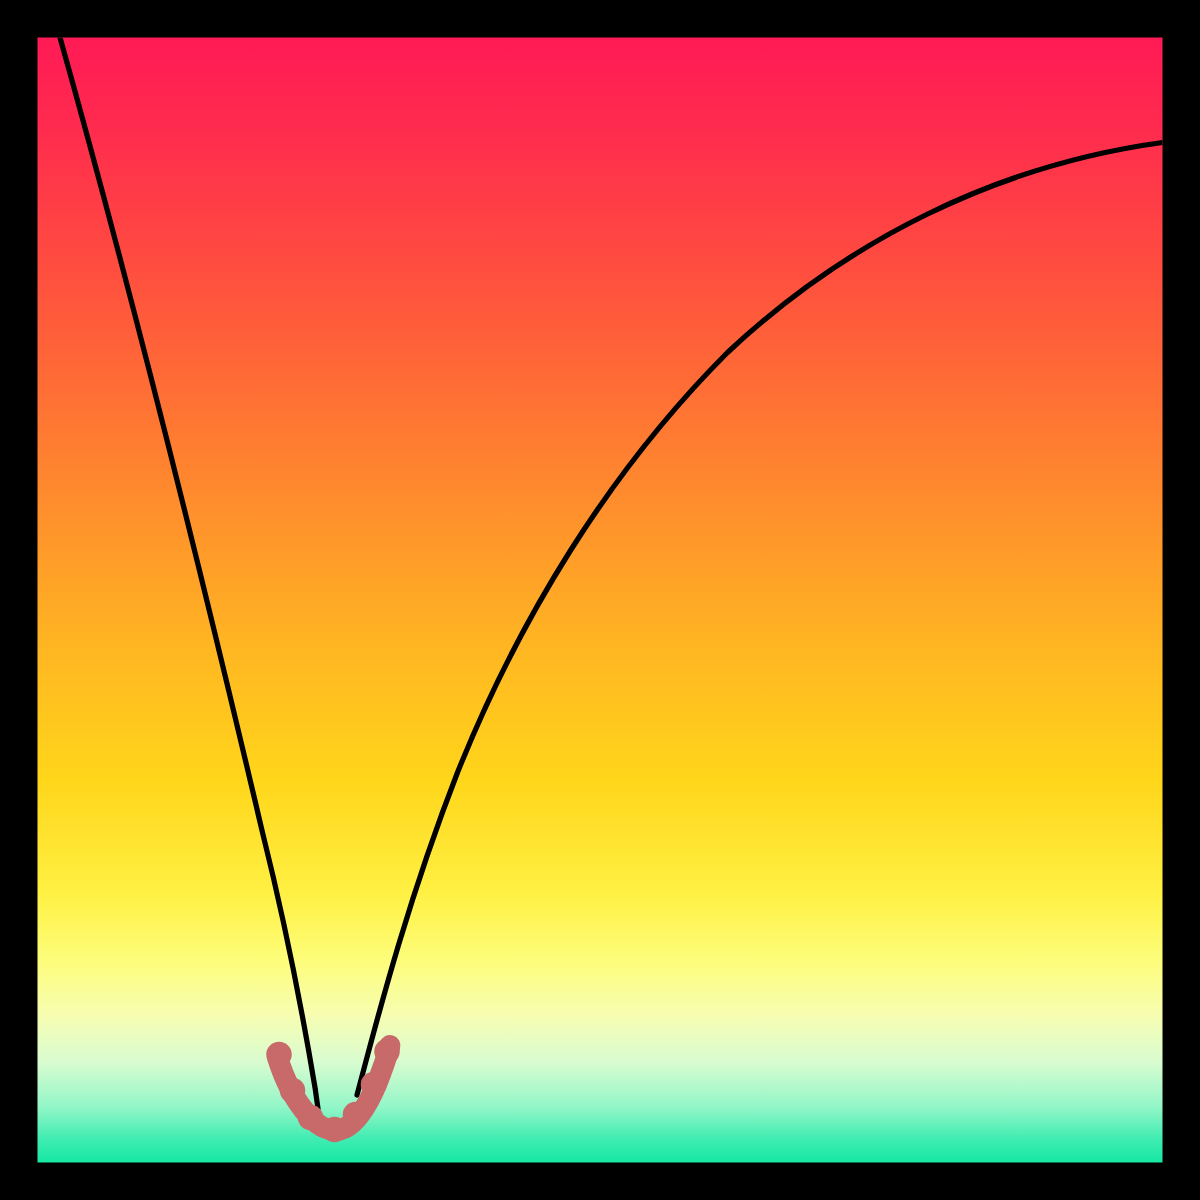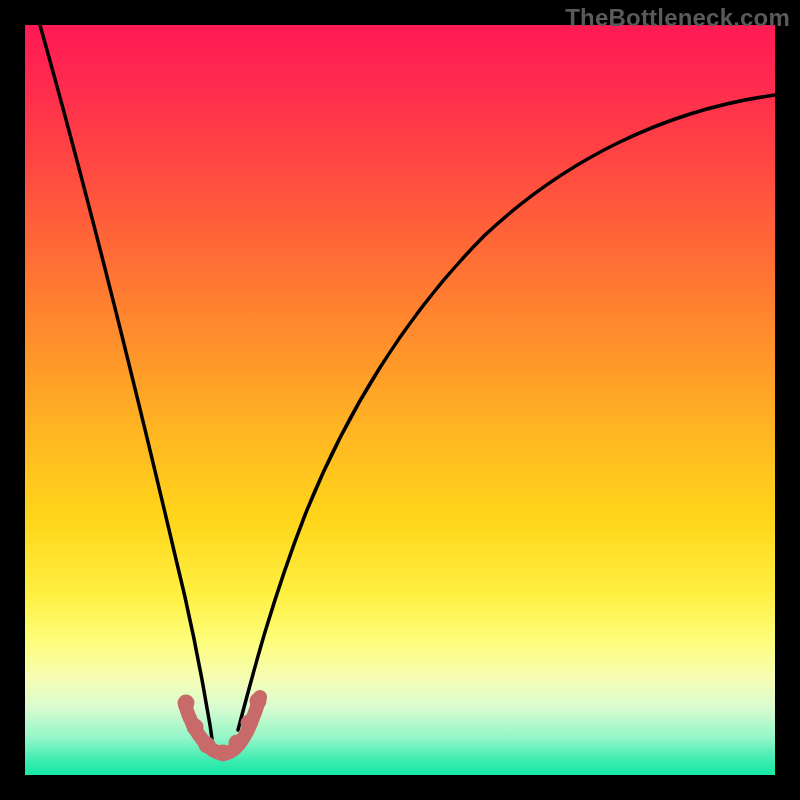--- a/index.html
+++ b/index.html
@@ -82,14 +82,13 @@
       <circle cx="161" cy="678" r="8.5" fill="#c96a6a"></circle>
       <circle cx="170" cy="702" r="8.5" fill="#c96a6a"></circle>
       <circle cx="182" cy="720" r="8.5" fill="#c96a6a"></circle>
       <circle cx="198" cy="728" r="8.5" fill="#c96a6a"></circle>
       <circle cx="212" cy="718" r="8.5" fill="#c96a6a"></circle>
       <circle cx="224" cy="698" r="8.5" fill="#c96a6a"></circle>
       <circle cx="233" cy="676" r="8.5" fill="#c96a6a"></circle>
     </svg>
   </div>
 
-  <div class="watermark">TheBottleneck.com</div>
 </div>
 
 </body></html>

